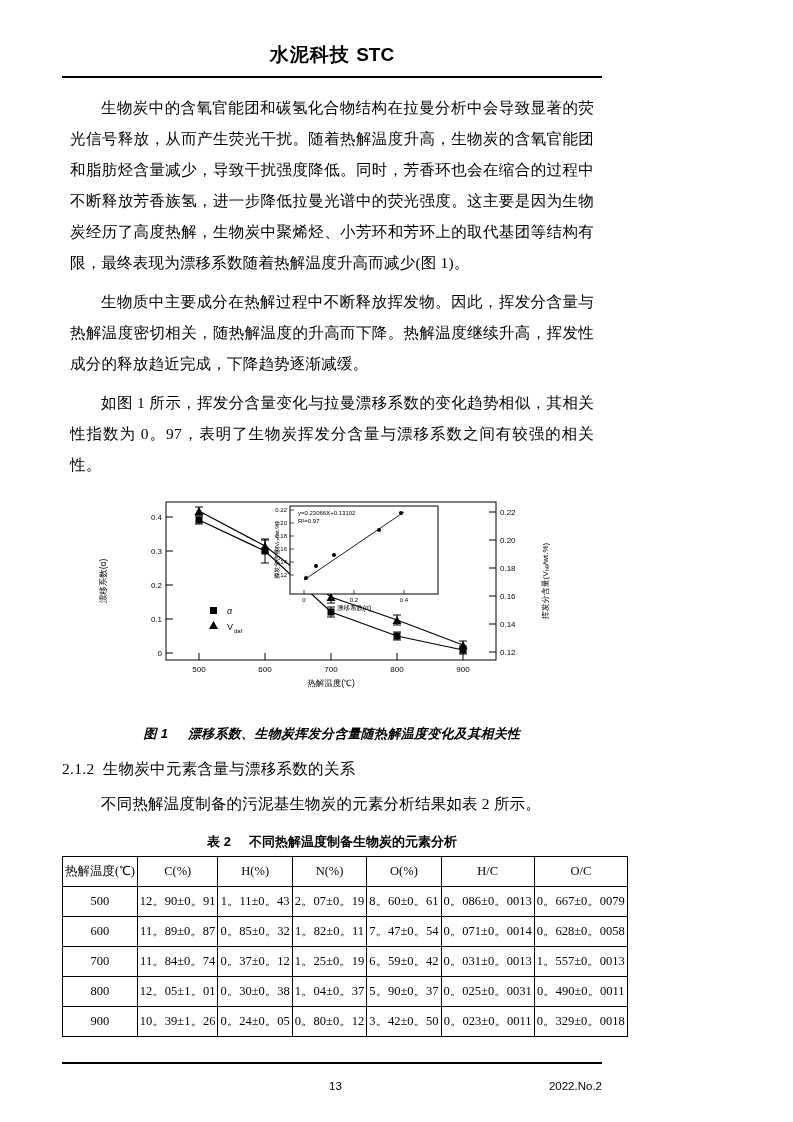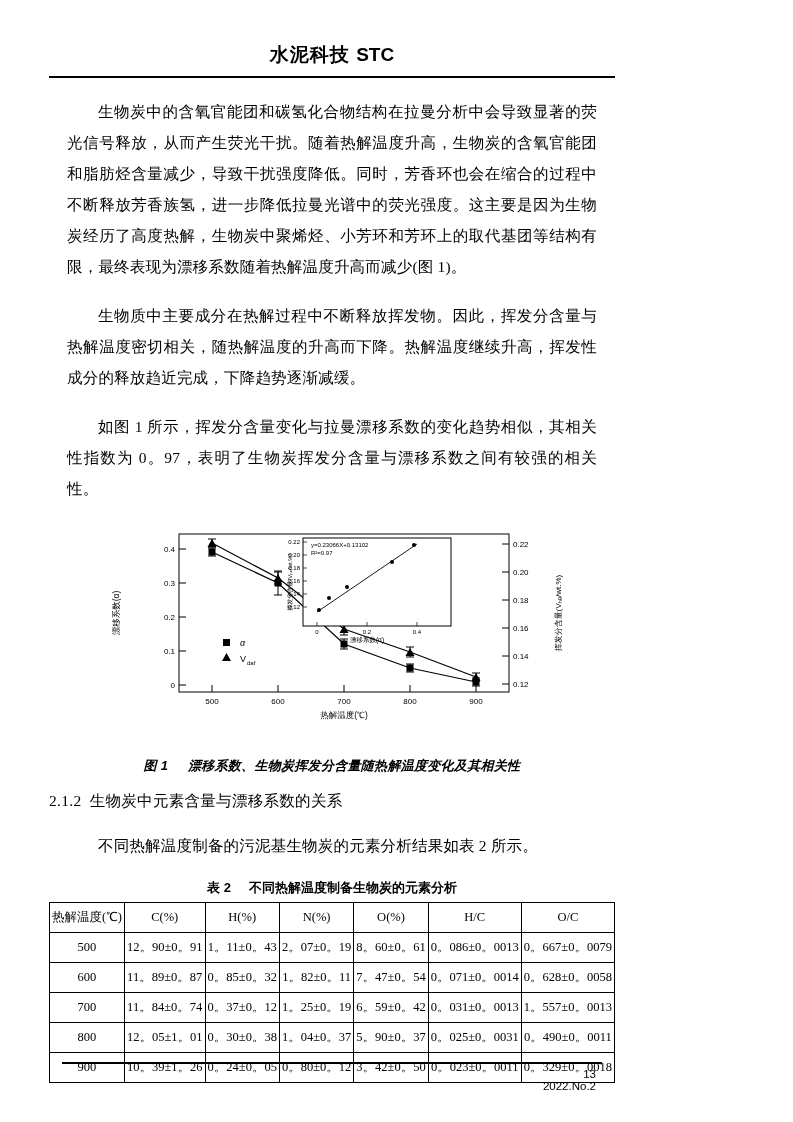--- a/index.html
+++ b/index.html
@@ -13,21 +13,21 @@
     font-family: "Liberation Serif", serif;
     color: #000;
     position: relative;
     overflow: hidden;
   }
   .page {
     position: relative;
     width: 664px;
     height: 1122px;
     box-sizing: border-box;
-    padding: 0 49px;
+    padding: 0 62px;
   }
   
   .header {
     text-align: center;
     padding-top: 42px;
     font-family: "Liberation Sans", sans-serif;
     font-weight: bold;
     font-size: 19px;
     letter-spacing: 1px;
   }
@@ -41,21 +41,21 @@
   }
   
   .body-text {
     margin-top: 14px;
     font-size: 15.5px;
     line-height: 31px;
     text-align: justify;
     letter-spacing: 0.2px;
   }
   .body-text p {
-    margin: 18px;
+    margin: 8px;
     text-indent: 2em;
   }
   
   .figure {
     margin-top: 10px;
     display: flex;
     justify-content: flex-end;
   }
   .fig-caption {
     text-align: center;
@@ -98,27 +98,26 @@
   .footer-rule {
     position: absolute;
     left: 62px;
     right: 62px;
     bottom: 58px;
     border-top: 2px solid #000;
   }
   .footer {
     position: absolute;
     left: 62px;
-    right: 68px;
+    right: 62px;
     bottom: 30px;
     font-family: "Liberation Sans", sans-serif;
     font-size: 11.5px;
     display: flex;
-    align-items: flex-end;
-    flex-direction: column;
+    align-items: flex-start;
   }
   .footer .page-num {
     flex: 1;
     text-align: center;
     margin-left: 60px;
   }
   .footer .issue { text-align: right; }
   
   svg text {
     font-family: "Liberation Sans", sans-serif;

